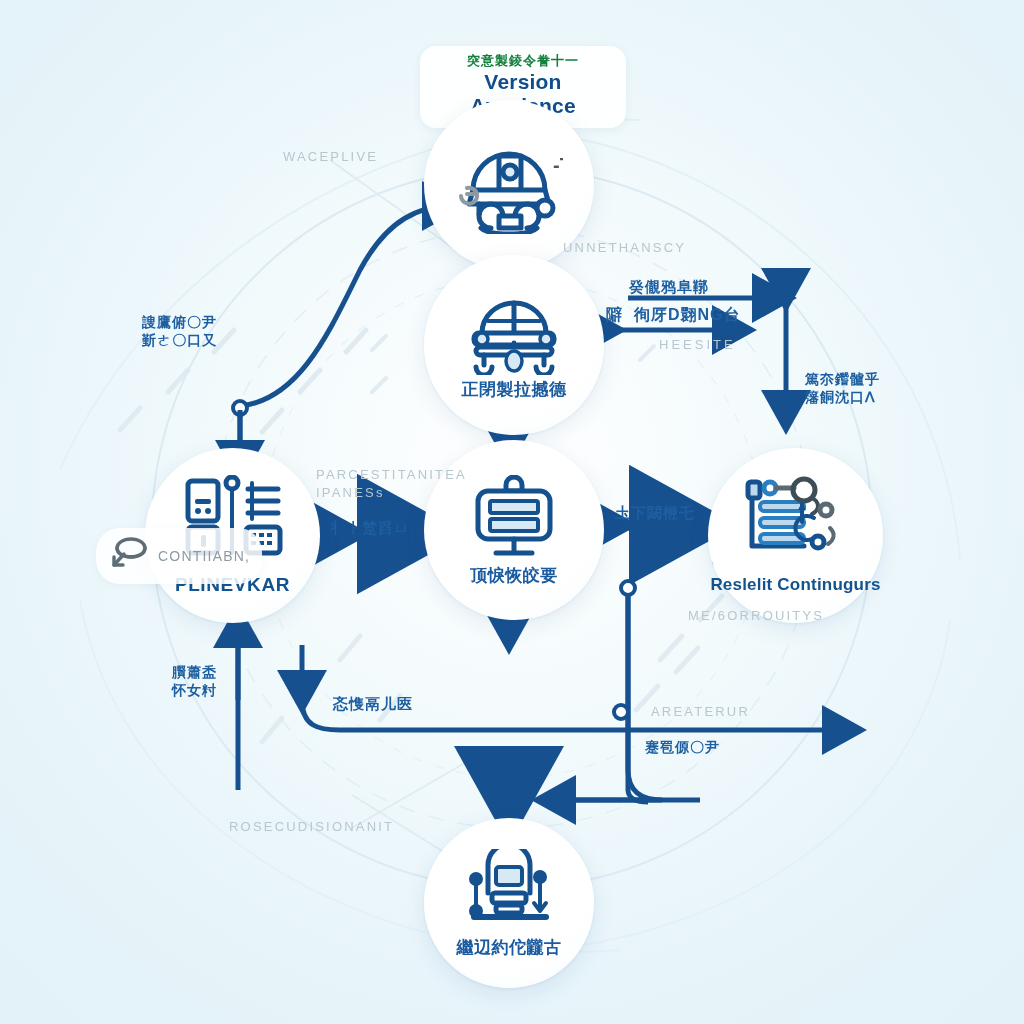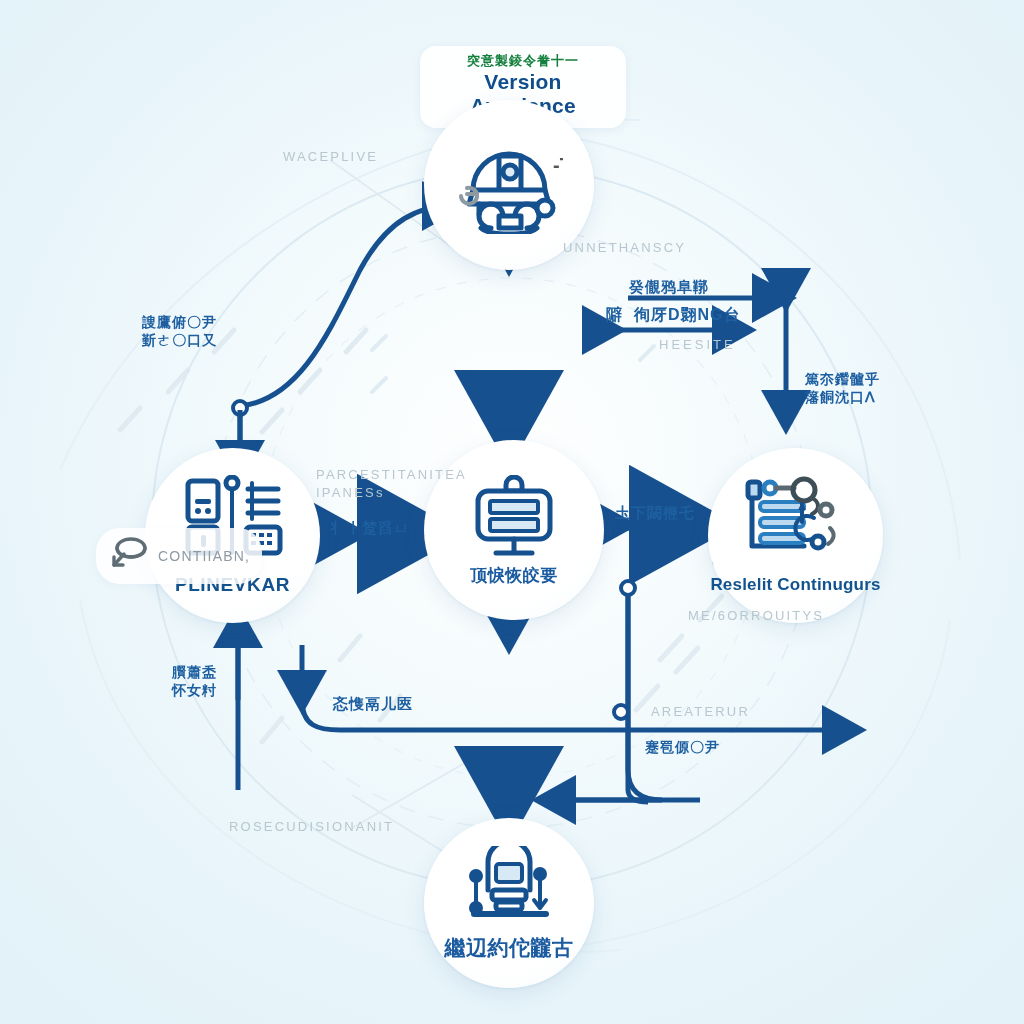--- a/index.html
+++ b/index.html
@@ -227,20 +227,41 @@
         </g>
         <g fill="none" stroke="#8d9aa2" stroke-width="4" stroke-linecap="round">
           <path d="M6 60 A8 8 0 1 0 12 52"></path>
           <path d="M12 58 L22 58"></path>
         </g>
         <text x="98" y="36" font-family="Liberation Sans, sans-serif" font-size="20" font-weight="bold" fill="#555">-T</text>
       </svg>
     </div>
   </div>
 
+  <div class="node" id="node-build">
+    <div class="glyph">
+      <svg width="96" height="84" viewBox="0 0 96 84">
+        <g fill="none" stroke="#15508f" stroke-width="5" stroke-linecap="round" stroke-linejoin="round">
+          <path d="M16 42 A32 30 0 0 1 80 42"></path>
+          <path d="M48 12 L48 42"></path>
+          <path d="M22 30 L74 30" stroke-width="4"></path>
+          <rect x="8" y="42" width="80" height="12" rx="5" fill="#ffffff"></rect>
+          <circle cx="16" cy="48" r="6" fill="#d8e9f6" stroke-width="3.5"></circle>
+          <circle cx="80" cy="48" r="6" fill="#d8e9f6" stroke-width="3.5"></circle>
+          <rect x="10" y="56" width="76" height="8" rx="4" fill="#ffffff"></rect>
+          <path d="M18 64 L18 74 M78 64 L78 74"></path>
+          <path d="M10 76 A8 8 0 0 0 26 76"></path>
+          <path d="M70 76 A8 8 0 0 0 86 76"></path>
+          <ellipse cx="48" cy="70" rx="8" ry="10" fill="#d8e9f6" stroke-width="3.5"></ellipse>
+          <circle cx="48" cy="52" r="2.4" fill="#15508f" stroke="none"></circle>
+        </g>
+      </svg>
+    </div>
+    <div class="node-label cjk" style="font-size:17px">正閉製拉撼德</div>
+  </div>
 
   <div class="node" id="node-deploy">
     <div class="glyph">
       <svg width="92" height="86" viewBox="0 0 92 86">
         <g fill="none" stroke="#15508f" stroke-width="5" stroke-linecap="round" stroke-linejoin="round">
           <path d="M38 10 A8 8 0 0 1 54 10 L54 16 L38 16 Z" fill="#ffffff"></path>
           <rect x="10" y="16" width="72" height="48" rx="10" fill="#ffffff"></rect>
           <rect x="22" y="26" width="48" height="12" rx="2" fill="#d8e9f6" stroke-width="4"></rect>
           <rect x="22" y="44" width="48" height="12" rx="2" fill="#d8e9f6" stroke-width="4"></rect>
           <path d="M46 64 L46 76"></path>
@@ -263,21 +284,21 @@
           <path d="M14 68 L86 68" stroke-width="6"></path>
           <path d="M16 32 L16 60" stroke-width="4"></path>
           <circle cx="16" cy="30" r="4.5" fill="#15508f"></circle>
           <circle cx="16" cy="62" r="4.5" fill="#15508f"></circle>
           <path d="M80 30 L80 58" stroke-width="4"></path>
           <circle cx="80" cy="28" r="4.5" fill="#15508f"></circle>
           <path d="M74 54 L80 62 L86 54" stroke-width="4" fill="none"></path>
         </g>
       </svg>
     </div>
-    <div class="node-label cjk" style="font-size:21px">繼辺約佗龖古</div>
+    <div class="node-label cjk" style="font-size:17px">繼辺約佗龖古</div>
   </div>
 
   <div class="node" id="node-left">
     <div class="glyph">
       <svg width="102" height="84" viewBox="0 0 102 84">
         <g fill="none" stroke="#15508f" stroke-width="5" stroke-linecap="round" stroke-linejoin="round">
           <rect x="6" y="6" width="30" height="40" rx="4" fill="#ffffff"></rect>
           <rect x="13" y="24" width="16" height="5" rx="2" fill="#15508f" stroke="none"></rect>
           <circle cx="16" cy="36" r="3" fill="#15508f" stroke="none"></circle>
           <circle cx="26" cy="36" r="3" fill="#15508f" stroke="none"></circle>

